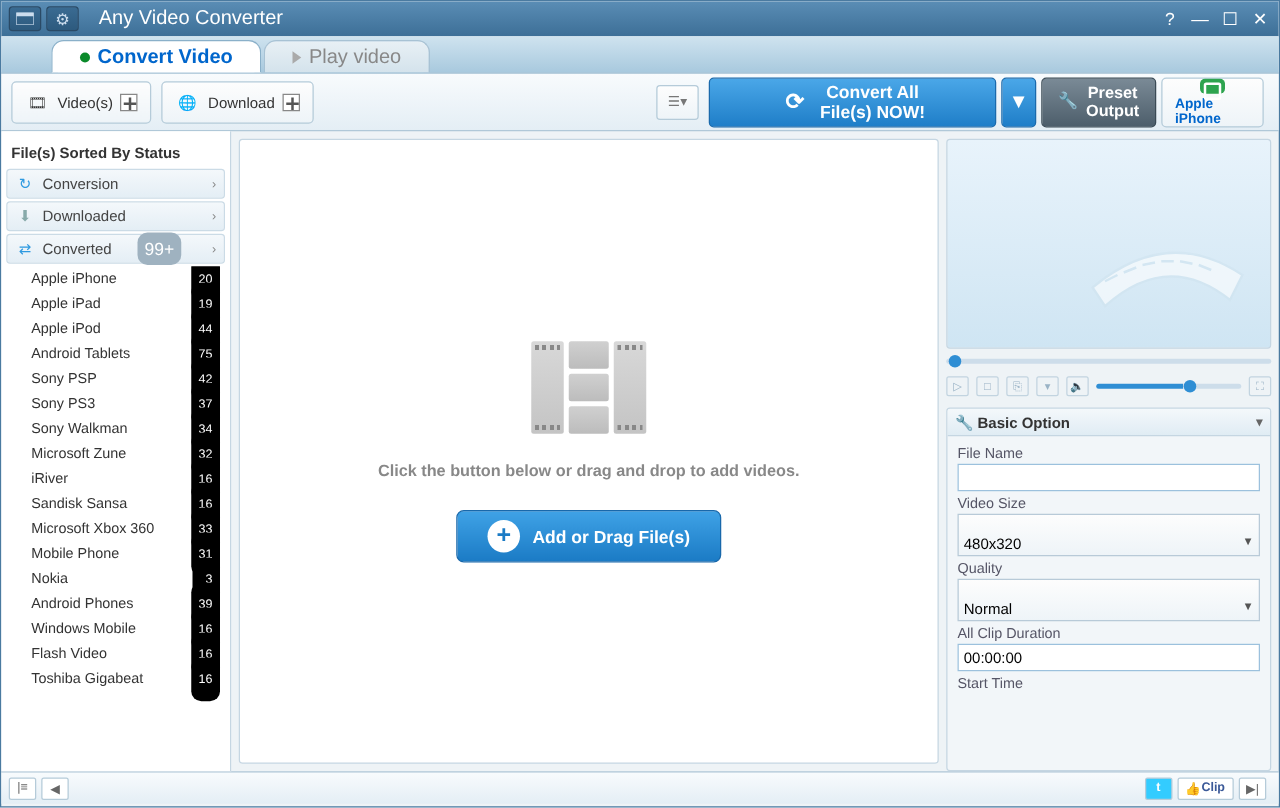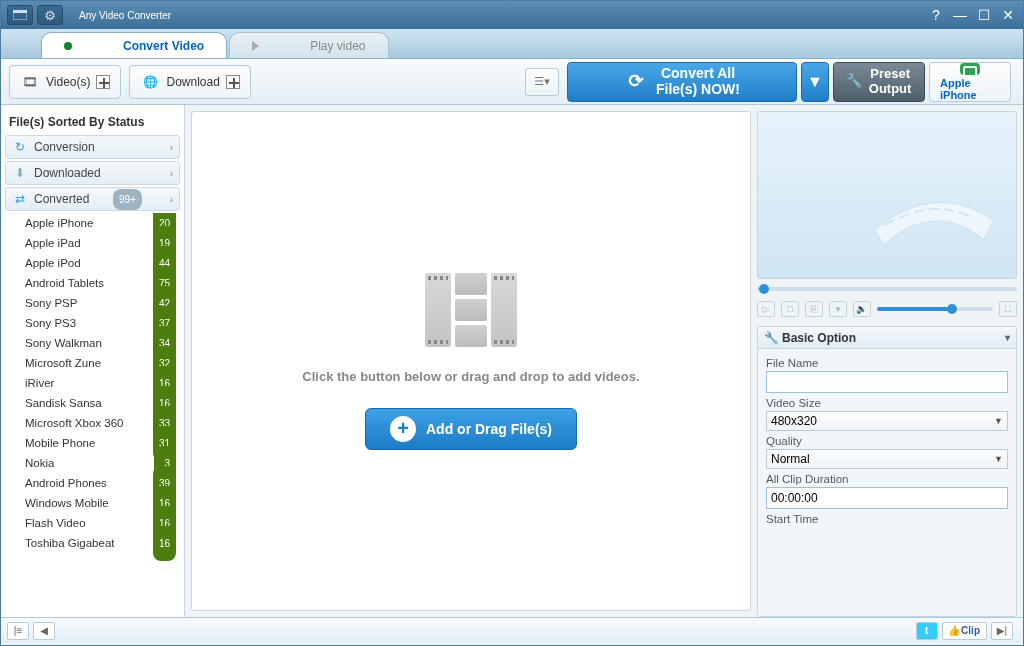--- a/index.html
+++ b/index.html
@@ -1,23 +1,23 @@
 <!DOCTYPE html>
 <html><head>
 <meta charset="utf-8">
 <style>
 * { margin:0; padding:0; box-sizing:border-box; font-family:"Segoe UI",Tahoma,sans-serif; }
 body { width:1024px; height:646px; overflow:hidden; background:#eef3f6; border:1px solid #4a7aa0; }
 .titlebar { height:28px; background:linear-gradient(#5a8db5,#3d6f97); display:flex; align-items:center; padding:0 6px; color:#fff; }
 .titlebar .tbtn { width:26px; height:20px; background:linear-gradient(#3a6b92,#2d5a7e); border:1px solid #2a4a66; border-radius:3px; display:flex; align-items:center; justify-content:center; margin-right:4px; cursor:pointer; }
-.titlebar .title { margin-left:12px; font-size:10px; }
+.titlebar .title { margin-left:12px; font-size:16px; }
 .titlebar .spacer { flex:1; }
 .titlebar .wbtn { width:18px; text-align:center; font-size:14px; cursor:pointer; margin-left:6px; }
 .tabstrip { height:30px; background:linear-gradient(#cfe3ef,#a8c9de); display:flex; align-items:flex-end; padding-left:40px; border-bottom:1px solid #8ab0c9; }
-.tab { height:26px; padding:0 22px; display:flex; align-items:center; font-size:12px; border-top-left-radius:10px; border-top-right-radius:10px; margin-right:2px; cursor:pointer;gap:45px; }
+.tab { height:26px; padding:0 22px; display:flex; align-items:center; font-size:16px; border-top-left-radius:10px; border-top-right-radius:10px; margin-right:2px; cursor:pointer; }
 .tab.active { background:#fff; color:#0066cc; border:1px solid #8ab0c9; border-bottom:none; font-weight:600; }
 .tab.inactive { background:linear-gradient(#e8f0f5,#d4e3ec); color:#888; border:1px solid #a8c2d4; border-bottom:none; }
 .tab .dot { width:8px; height:8px; border-radius:50%; background:#0a8a2a; margin-right:6px; display:inline-block; }
 .tab .play { width:0; height:0; border-left:7px solid #aaa; border-top:5px solid transparent; border-bottom:5px solid transparent; margin-right:6px; }
 .toolbar { height:46px; background:linear-gradient(#f8fbfd,#e4eef5); border-bottom:1px solid #b0c8d8; display:flex; align-items:center; padding:0 8px; }
 .toolbtn { height:34px; background:linear-gradient(#fdfdfd,#eef4f8); border:1px solid #b5cbd9; border-radius:4px; display:flex; align-items:center; padding:0 10px; margin-right:8px; font-size:12px; color:#333; cursor:pointer; }
 .toolbtn .ic { width:20px; height:20px; margin-right:6px; display:flex; align-items:center; justify-content:center; }
 .plus { width:14px; height:14px; border:1px solid #888; position:relative; margin-left:6px; background:#fff; }
 .plus::before,.plus::after { content:""; position:absolute; background:#555; }
 .plus::before { left:6px; top:2px; width:2px; height:10px; }
@@ -31,24 +31,24 @@
 .preset { background:linear-gradient(#7a8a96,#4d5e6b); border:1px solid #3a4a55; width:92px; justify-content:center; flex-direction:row; text-align:center; line-height:1.1; font-size:13px; }
 .devicebtn { width:82px; background:linear-gradient(#fdfdfd,#eef4f8); border:1px solid #b5cbd9; flex-direction:column; justify-content:center; color:#0066cc; font-size:11px; }
 .devicebtn .phone { width:20px; height:20px; background:#2ea44f; border-radius:4px; margin-bottom:2px; position:relative; }
 .devicebtn .phone::after { content:""; position:absolute; width:10px; height:10px; border:2px solid #fff; border-radius:2px; left:3px; top:3px; }
 .main { display:flex; height:512px; }
 .side { width:184px; border-right:1px solid #c5d6e2; background:#fff; display:flex; flex-direction:column; padding:4px; }
 .side-head { font-size:12px; font-weight:bold; color:#333; padding:6px 4px; }
 .cat { height:24px; background:linear-gradient(#f4f8fb,#e4eef5); border:1px solid #cbdbe6; border-radius:3px; display:flex; align-items:center; padding:0 6px; margin-bottom:2px; font-size:12px; color:#444; cursor:pointer; }
 .cat .chev { margin-left:auto; color:#888; font-size:10px; cursor:pointer; }
 .cat .ci { width:16px; height:16px; margin-right:6px; display:flex; align-items:center; justify-content:center; }
-.badge99 { background:#9fb2c0; color:#fff; font-size:10px; border-radius:8px; padding:5px 6px; margin-left:auto; margin-right:4px; }
+.badge99 { background:#9fb2c0; color:#fff; font-size:14px; border-radius:8px; padding:5px 6px; margin-left:auto; margin-right:4px; }
 .dev-list { flex:1; overflow:hidden; }
 .dev { height:20px; display:flex; align-items:center; padding:0 4px 0 20px; font-size:11.5px; color:#333; cursor:pointer; }
-.dev .badge { margin-left:auto; background:#4d7c0f; color:#fff; font-size:10px; border-radius:8px; padding:12px 6px; min-width:22px; text-align:right; }
+.dev .badge { margin-left:auto; background:#000000; color:#fff; font-size:10px; border-radius:8px; padding:12px 6px; min-width:22px; text-align:right; }
 .center { flex:1; background:#fff; margin:6px; border:1px solid #c5d6e2; border-radius:3px; display:flex; flex-direction:column; align-items:center; justify-content:center; }
 .film { display:flex; gap:4px; margin-bottom:22px; }
 .strip { width:26px; height:74px; background:linear-gradient(#d8d8d8,#c4c4c4); border-radius:2px; position:relative; }
 .strip::before,.strip::after { content:""; position:absolute; left:3px; width:20px; height:4px; background:repeating-linear-gradient(90deg,#888 0 3px,transparent 3px 6px); }
 .strip::before { top:3px; } .strip::after { bottom:3px; }
 .midcol { display:flex; flex-direction:column; gap:4px; }
 .sq { width:32px; height:22px; background:linear-gradient(#d0d0d0,#bcbcbc); border-radius:2px; }
 .hint { color:#888; font-size:13px; font-weight:600; margin-bottom:24px; }
 .addbtn { height:42px; padding:0 24px; background:linear-gradient(#3fa2e6,#1b7bc5); border:1px solid #1868ab; border-radius:6px; color:#fff; font-size:14px; font-weight:bold; display:flex; align-items:center; cursor:pointer; }
 .addbtn .circ { width:26px; height:26px; border-radius:50%; background:#fff; color:#1b7bc5; font-size:20px; font-weight:bold; display:flex; align-items:center; justify-content:center; margin-right:10px; }
@@ -62,21 +62,21 @@
 .pctrls .pc { width:18px; height:16px; border:1px solid #c2d4e0; border-radius:2px; display:flex; align-items:center; justify-content:center; font-size:9px; cursor:pointer; }
 .pctrls .vol { flex:1; height:4px; background:linear-gradient(90deg,#2f8ed4 60%,#cdddea 60%); border-radius:2px; position:relative; }
 .pctrls .vol::after { content:""; position:absolute; left:60%; top:-3px; width:10px; height:10px; background:#2f8ed4; border-radius:50%; }
 .opts { margin-top:6px; border:1px solid #c5d6e2; border-radius:3px; background:#f2f6f9; flex:1; overflow:hidden; }
 .opthead { height:22px; background:linear-gradient(#f4f8fb,#e0ecf4); border-bottom:1px solid #c5d6e2; display:flex; align-items:center; padding:0 6px; font-size:12px; font-weight:bold; color:#333; }
 .opthead .wr { width:14px; margin-right:4px; color:#666; }
 .opthead .dd { margin-left:auto; font-size:10px; color:#666; cursor:pointer; }
 .optbody { padding:4px 8px; }
 .lbl { font-size:11.5px; color:#556; margin-top:4px; }
 .inp { width:100%; height:22px; border:1px solid #9cc1dd; background:#fff; font-size:12px; padding:0 4px; margin-top:2px; }
-.sel { width:100%; height:20px; border:1px solid #b8cad8; background:linear-gradient(#fdfdfd,#eef4f8); font-size:12px; padding:0 4px; margin-top:2px; display:flex; align-items:center; cursor:pointer; }
+.sel { width:100%; height:20px; border:1px solid #b8cad8; background:linear-gradient(#fdfdfd,#eef4f8); font-size:12px; padding:16px 4px; margin-top:2px; display:flex; cursor:pointer; }
 .sel .caret { margin-left:auto; font-size:9px; color:#555; }
 .statusbar { height:26px; border-top:1px solid #b0c8d8; background:linear-gradient(#f8fbfd,#e4eef5); display:flex; align-items:center; padding:0 6px; }
 .statusbar .sb { width:22px; height:18px; border:1px solid #b5cbd9; border-radius:2px; background:#fff; margin-right:4px; display:flex; align-items:center; justify-content:center; font-size:10px; color:#666; cursor:pointer; }
 .statusbar .gap { flex:1; }
 .tw { background:#33ccff!important; color:#fff!important; font-weight:bold; }
 .fb { width:auto!important; padding:0 6px; color:#3b5998!important; font-size:11px; font-weight:bold; }
 </style>
 </head>
 <body>
 

